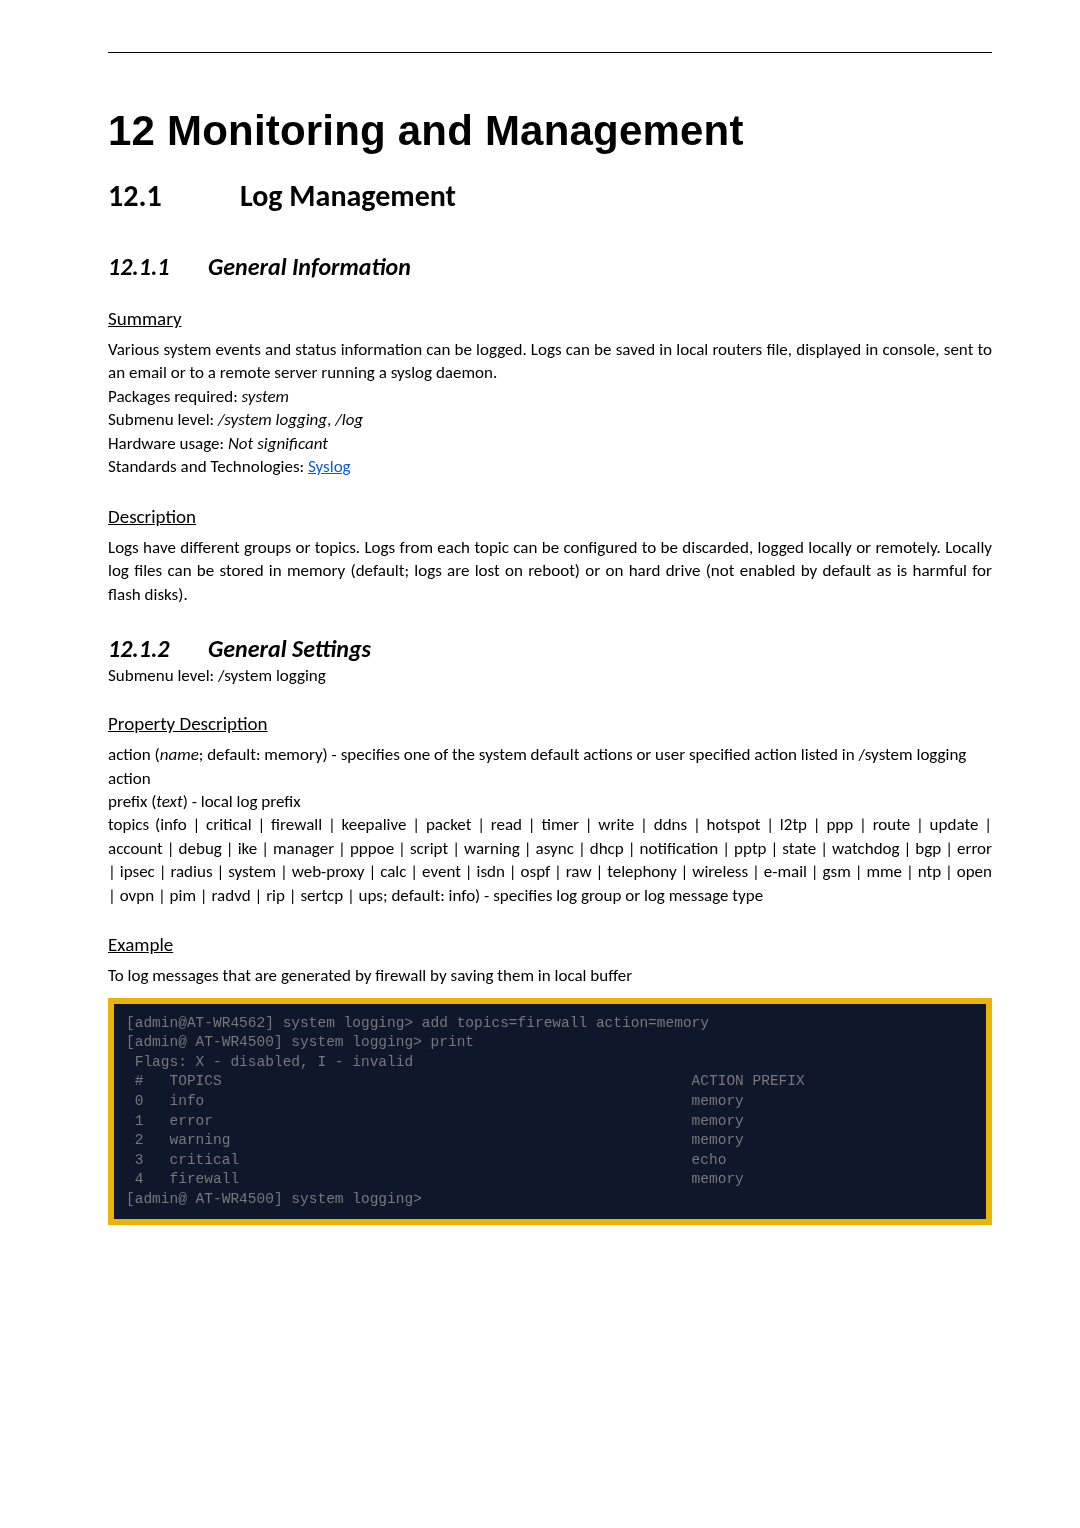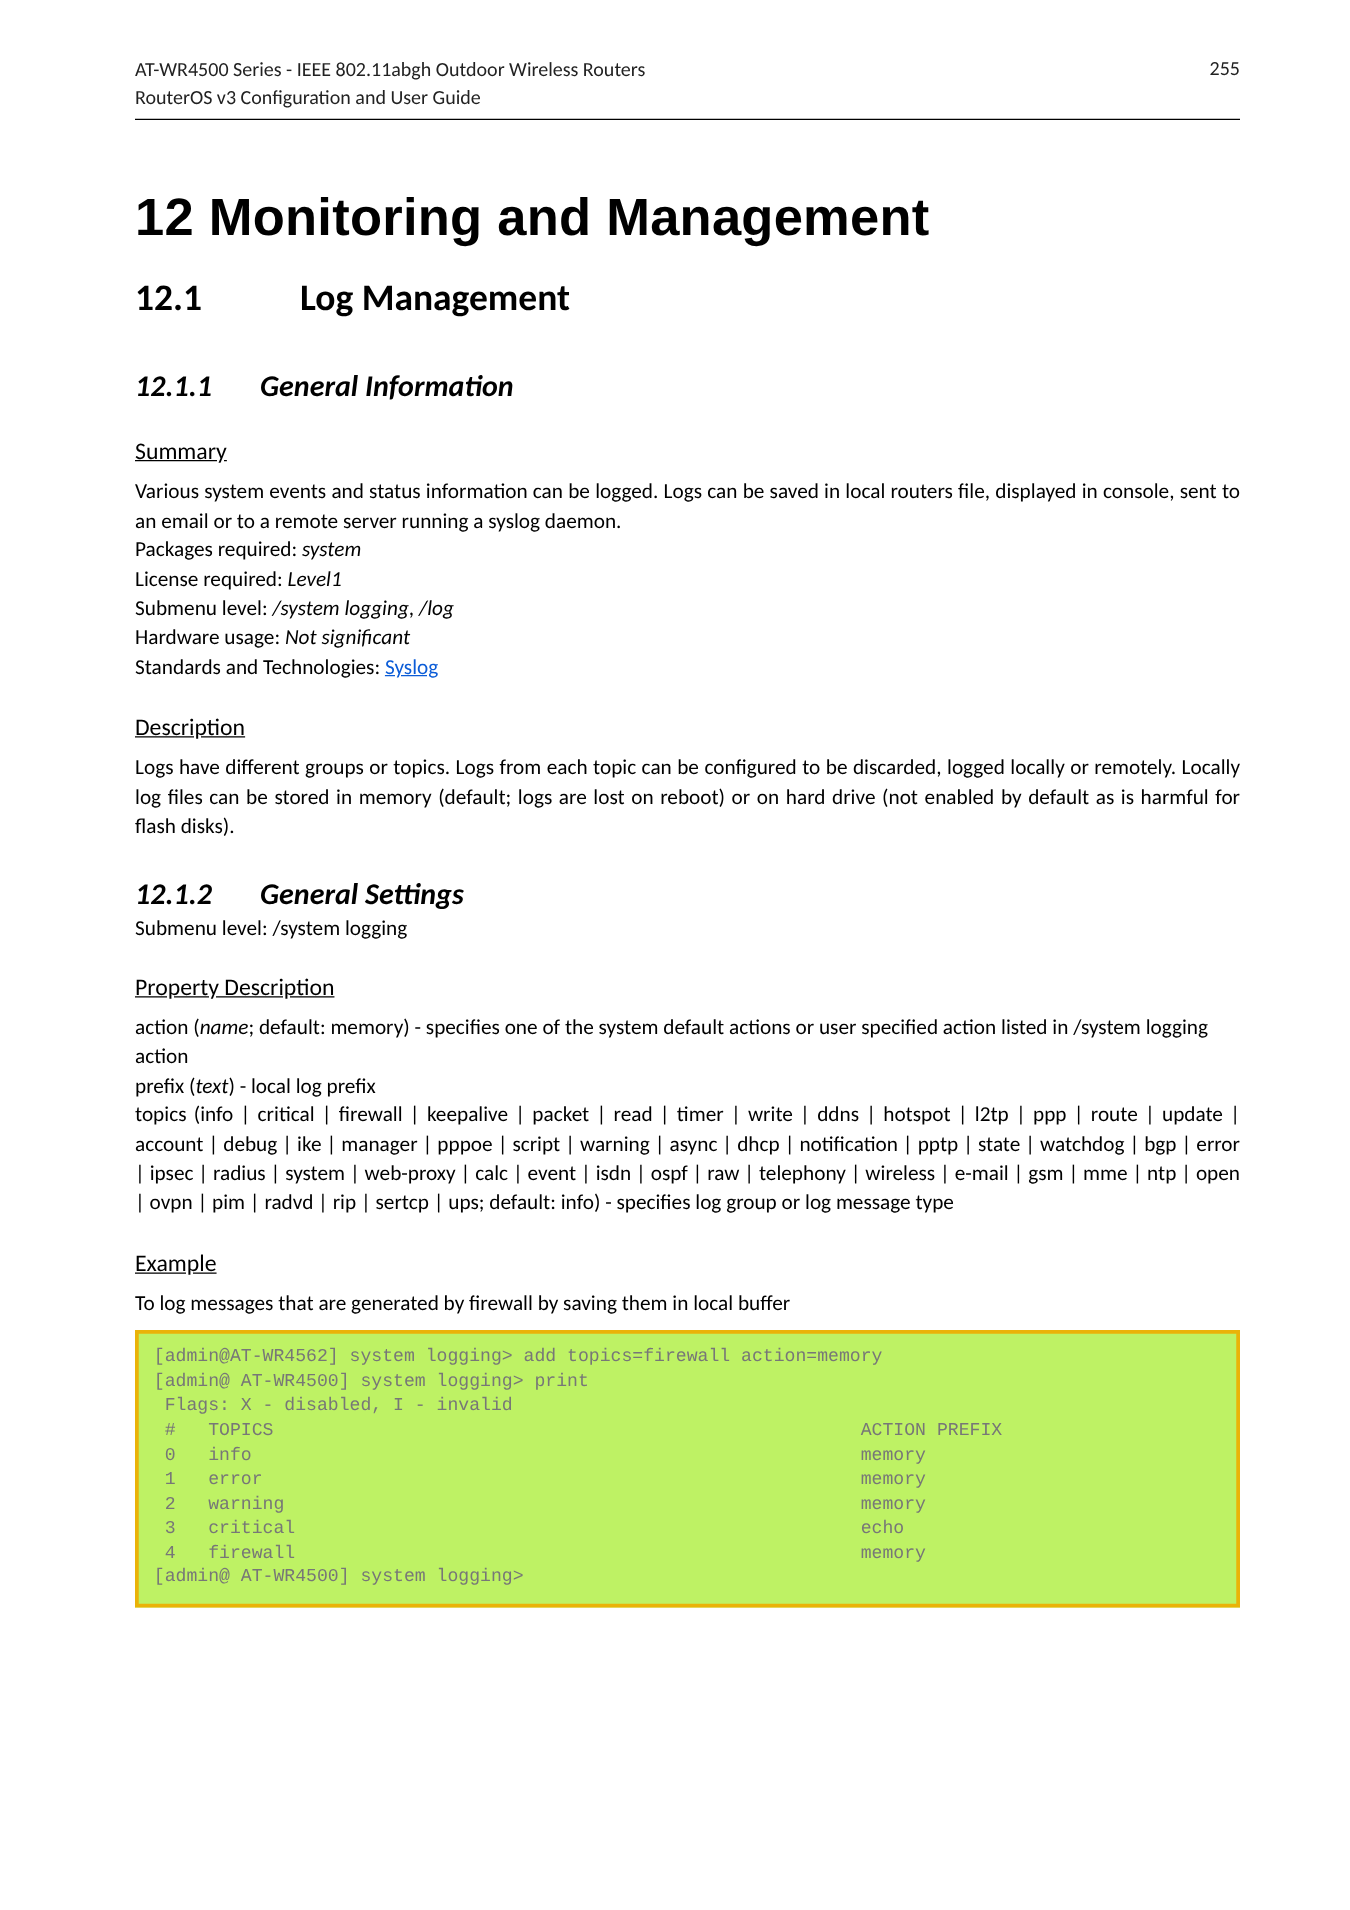--- a/index.html
+++ b/index.html
@@ -14,56 +14,46 @@
   h2.sec .num { min-width: 72px; }
   h3.subsec { font-style: italic; font-weight: 700; font-size: 24px; margin-top: 38px; display: flex; gap: 24px; }
   h3.subsec .num { min-width: 76px; }
   h4.runin { text-decoration: underline; font-weight: 400; font-size: 19px; margin-top: 26px; margin-bottom: 8px; }
   p.body { font-size: 17px; line-height: 1.38; margin-top: 4px; text-align: justify; }
   p.tight { font-size: 17px; line-height: 1.38; }
   .bold { font-weight: 400; }
   .ital { font-style: italic; }
   a.link { color: #0b5cd7; text-decoration: underline; }
   .submenu-line { font-size: 17px; margin-top: 2px; }
-  .codebox { border: 3px solid #eab308; background: #bef264; font-family: "Courier New", monospace; font-size: 14.5px; color: #777; padding: 10px 12px 10px 12px; margin-top: 10px; line-height: 1.35; white-space: pre; overflow: hidden; }
+  .codebox { border: 6px solid #eab308; background: #0f172a; font-family: "Courier New", monospace; font-size: 14.5px; color: #777; padding: 10px 12px 10px 12px; margin-top: 10px; line-height: 1.35; white-space: pre; overflow: hidden; }
 </style>
 </head>
 <body>
 
 <div class="page">
 
-  <div class="running-head">
-    <div class="left">
-      <div>AT-WR4500 Series - IEEE 802.11abgh Outdoor Wireless Routers</div>
-      <div>RouterOS v3 Configuration and User Guide</div>
-    </div>
-    <div class="right">255</div>
-  </div>
   <hr class="rule">
 
   <h1 class="chapter">12 Monitoring and Management</h1>
 
   <h2 class="sec">
     <span class="num">12.1</span>
     <span>Log Management</span>
   </h2>
 
   <h3 class="subsec">
     <span class="num">12.1.1</span>
     <span>General Information</span>
   </h3>
 
   <h4 class="runin">Summary</h4>
   <p class="body">Various system events and status information can be logged. Logs can be saved in local routers file, displayed in console, sent to an email or to a remote server running a syslog daemon.</p>
 
   <p class="tight">
     <span>Packages required: </span><span class="bold ital">system</span>
-  </p>
-  <p class="tight">
-    <span>License required: </span><span class="ital">Level1</span>
   </p>
   <p class="tight">
     <span>Submenu level: </span><span class="bold ital">/system logging</span><span>, </span><span class="bold ital">/log</span>
   </p>
   <p class="tight">
     <span>Hardware usage: </span><span class="ital">Not significant</span>
   </p>
   <p class="tight">
     <span>Standards and Technologies: </span><a class="link" href="#">Syslog</a>
   </p>

